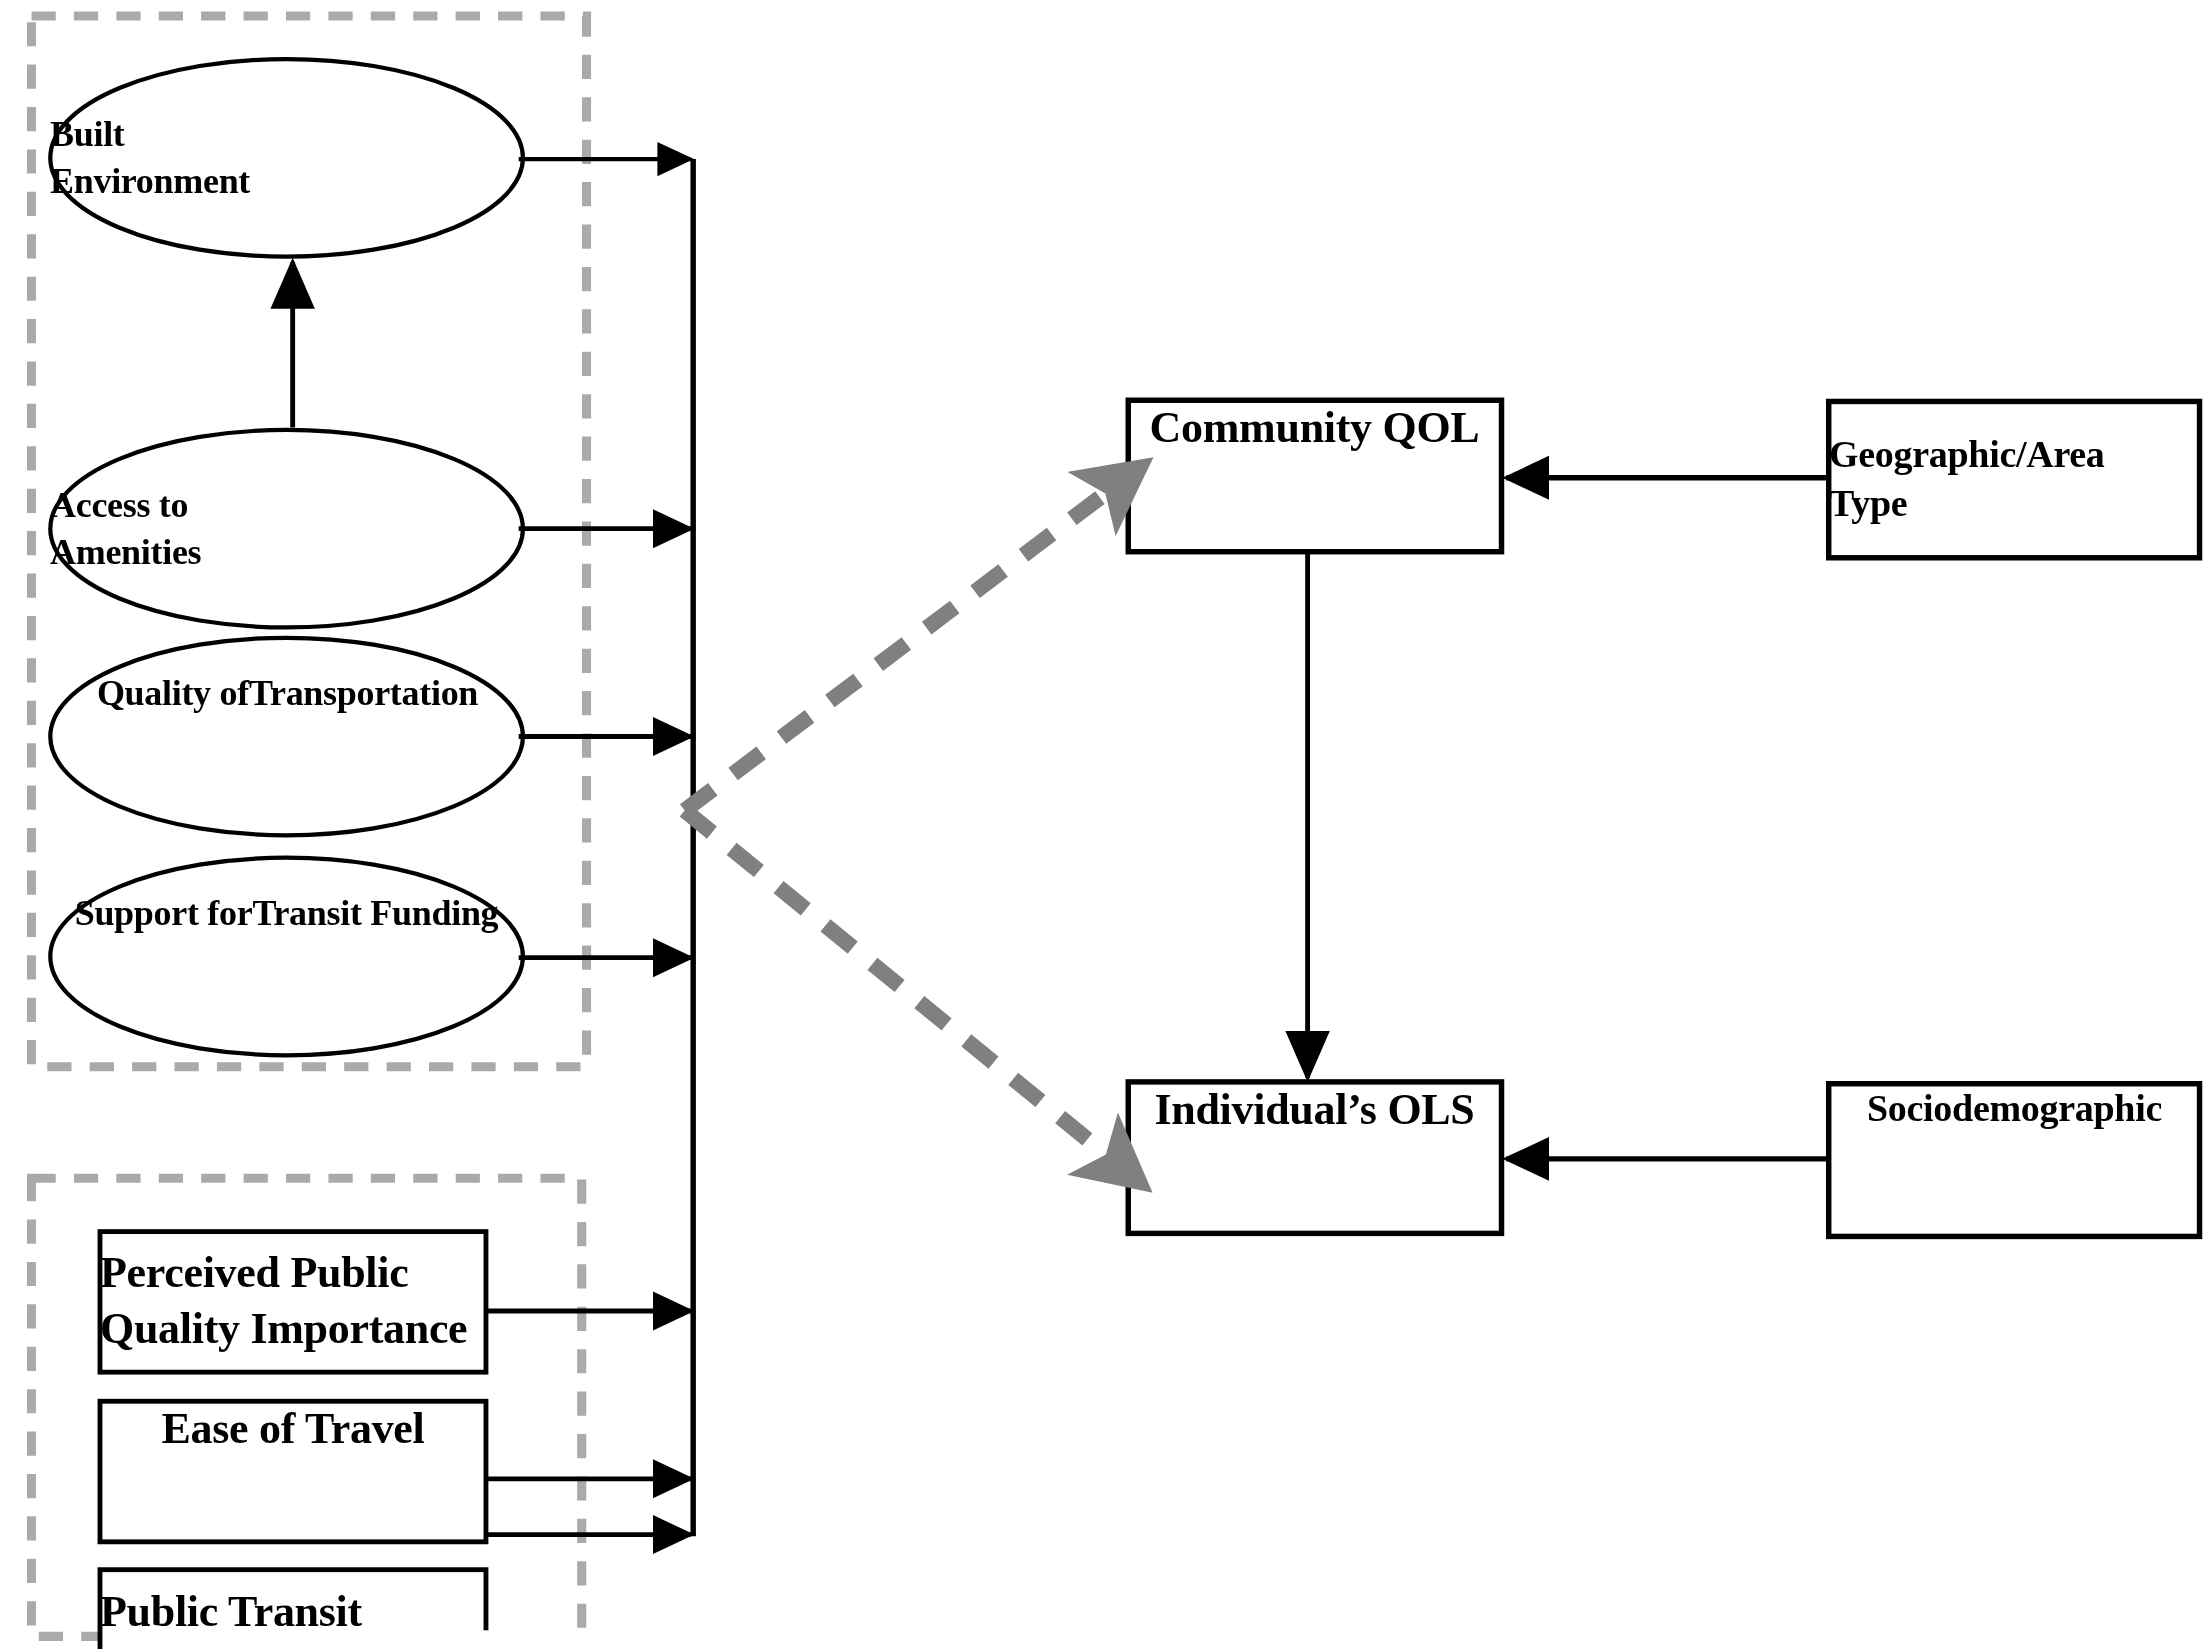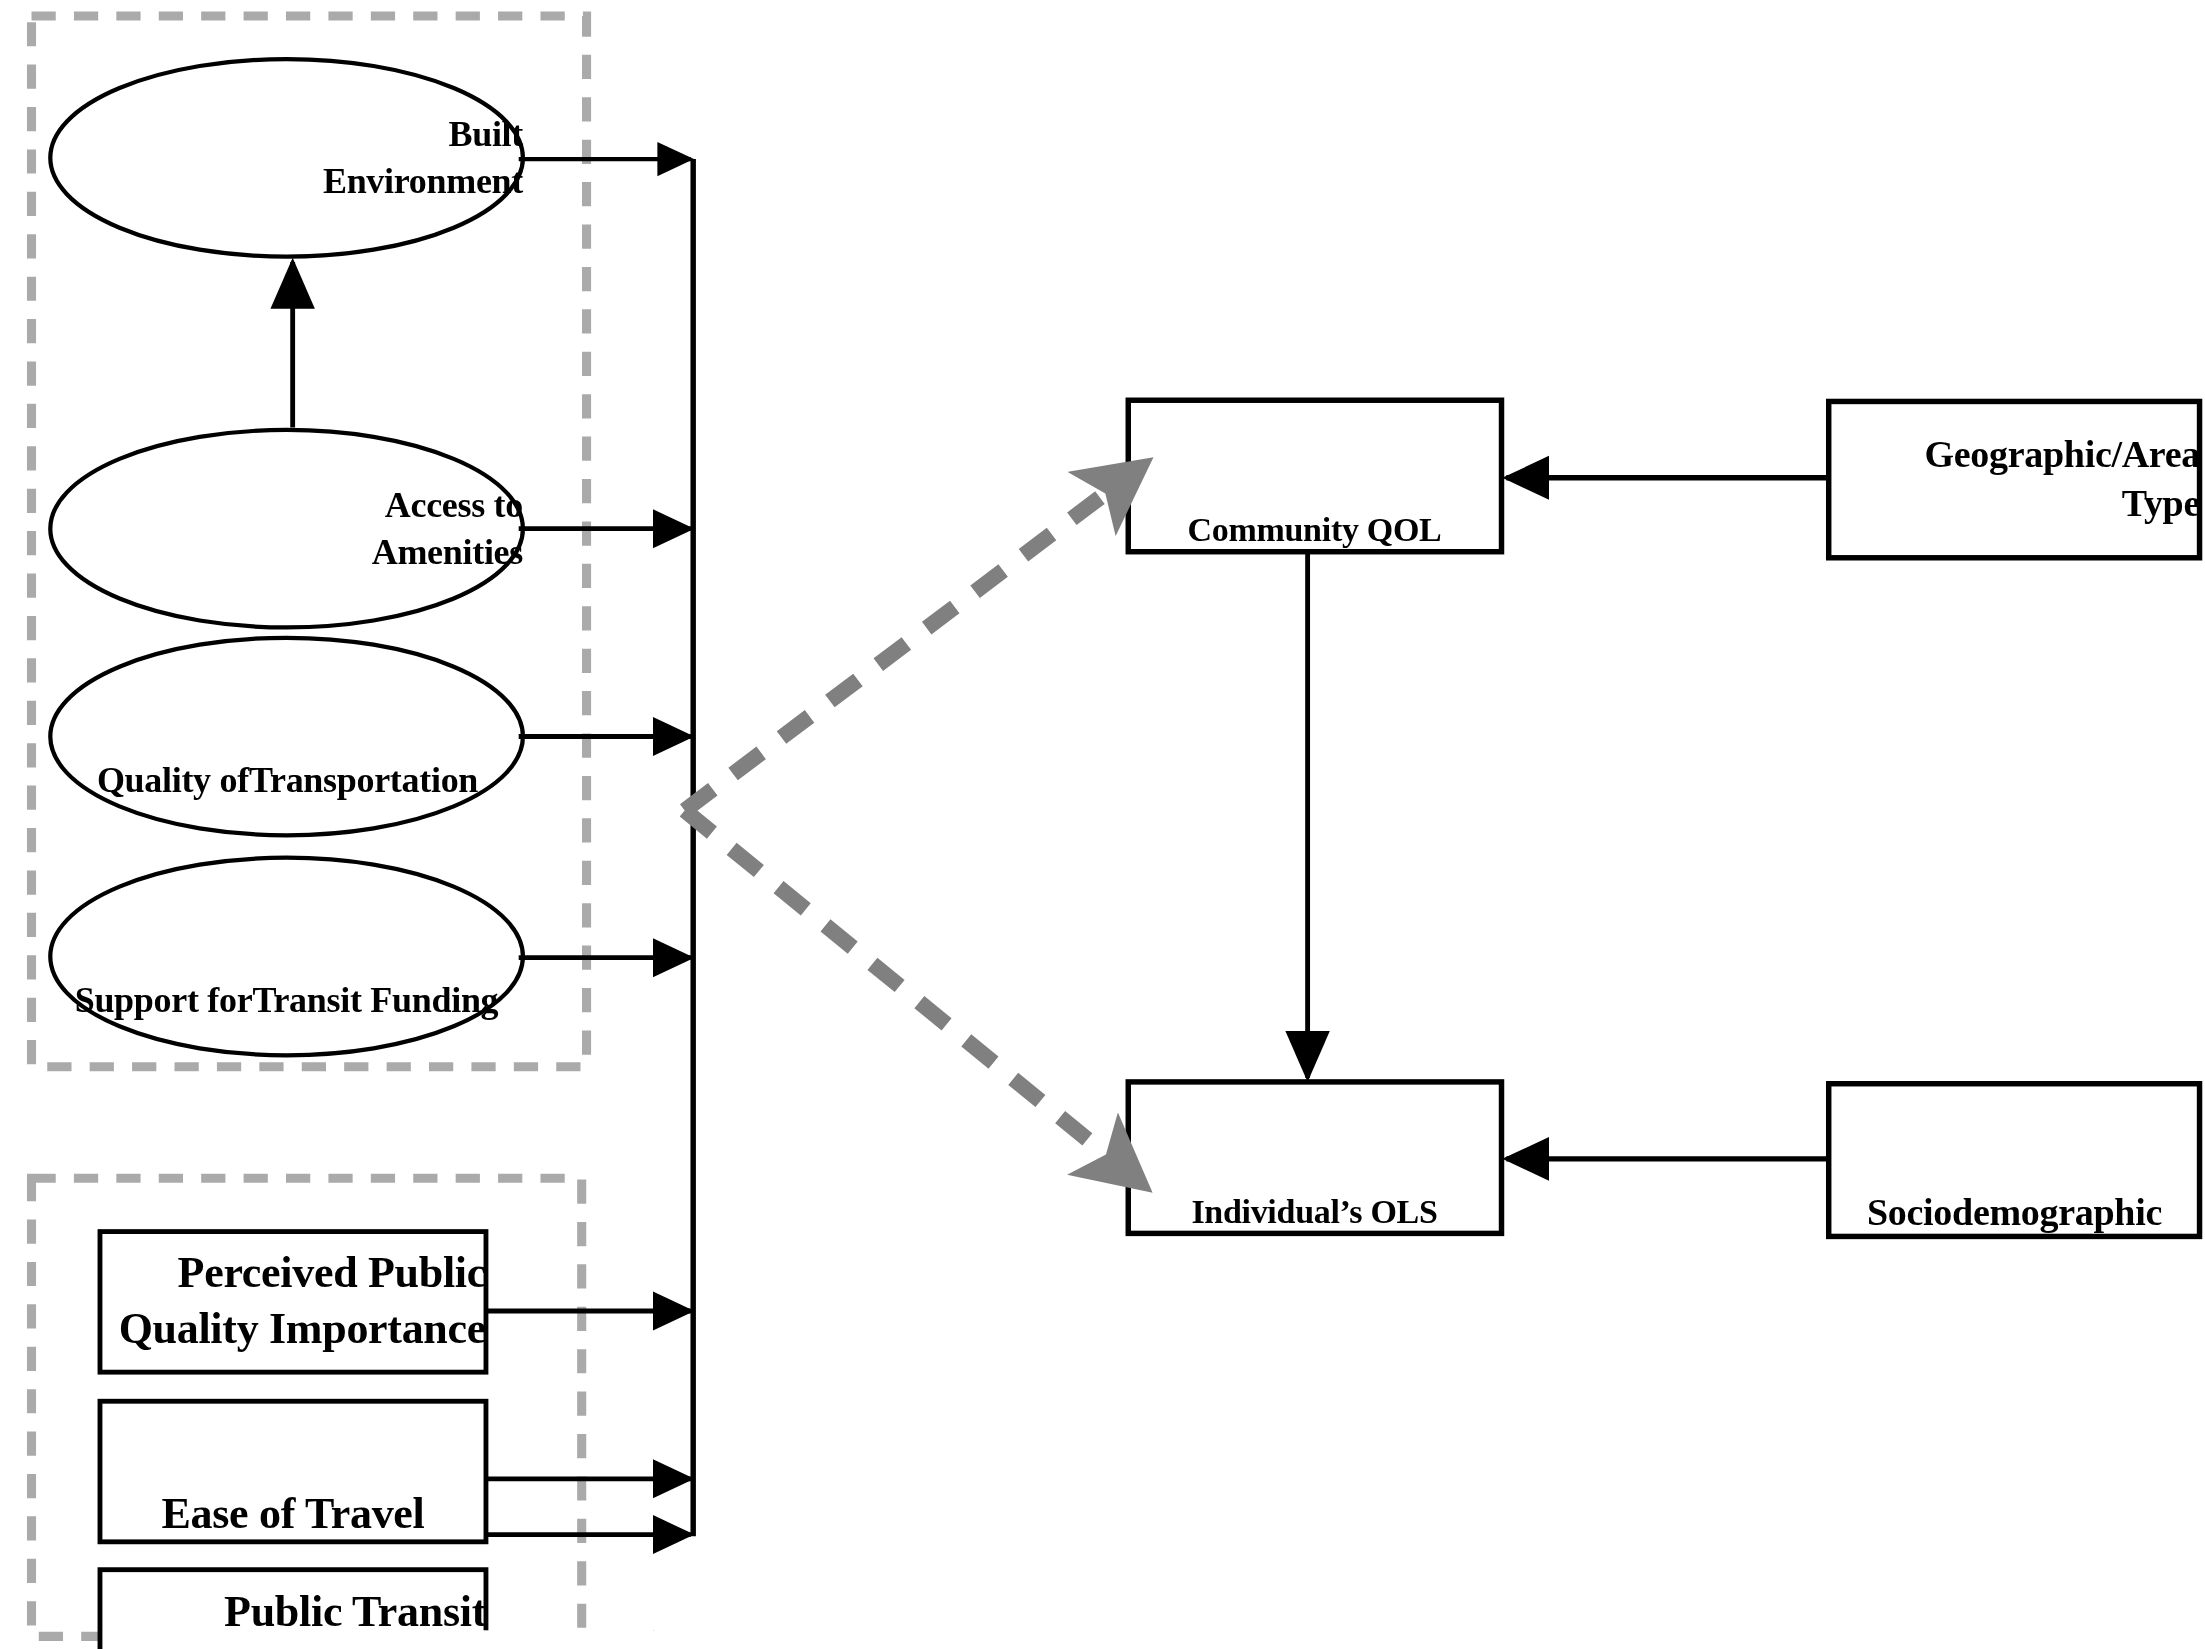--- a/index.html
+++ b/index.html
@@ -18,33 +18,33 @@
   svg#canvas {
     position: absolute;
     left: 0;
     top: 0;
     width: 2205px;
     height: 1650px;
   }
   .node-label {
     position: absolute;
     display: flex;
-    align-items: flex-end;
+    align-items: flex-start;
     justify-content: center;
     text-align: center;
     font-family: "Liberation Serif", "DejaVu Serif", serif;
     font-weight: bold;
     color: #000000;
     line-height: 1.28;
     letter-spacing: -0.3px;
     pointer-events: none;
   }
   .oval-label   { font-size: 36px; }
   .rect-label   { font-size: 44px; }
-  .outcome-label{ font-size: 34px; }
+  .outcome-label{ font-size: 44px; }
   .ext-label    { font-size: 38px; }
 </style>
 </head>
 <body>
 
 <div id="stage">
 
   <svg id="canvas" viewBox="0 0 3639 2722" xmlns="http://www.w3.org/2000/svg">
     <defs>
       <marker id="arrowBlack" viewBox="0 0 12 12" refX="10.5" refY="6" markerWidth="9" markerHeight="9" orient="auto-start-reverse">

